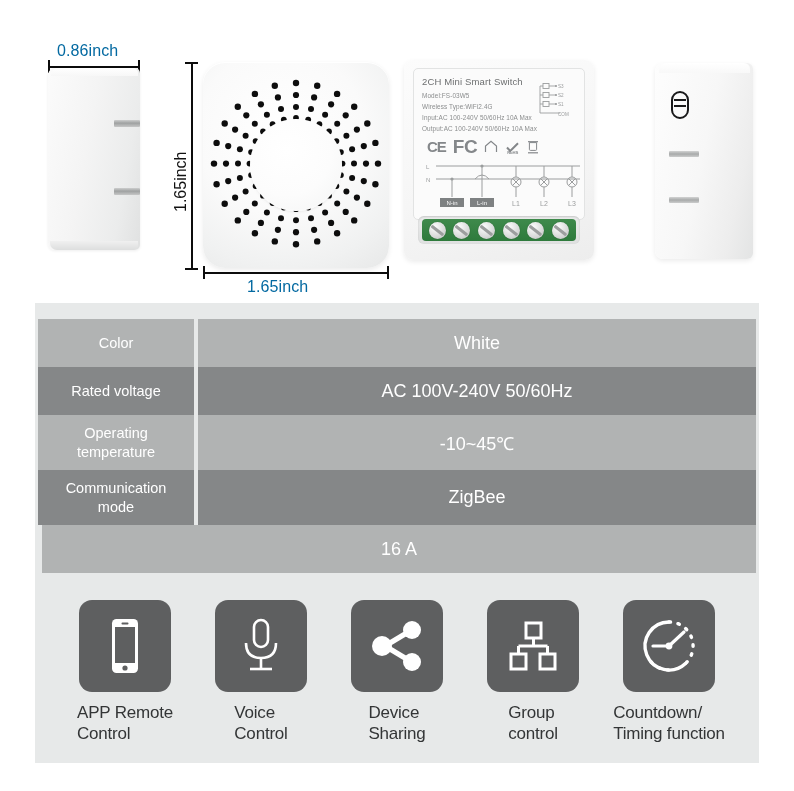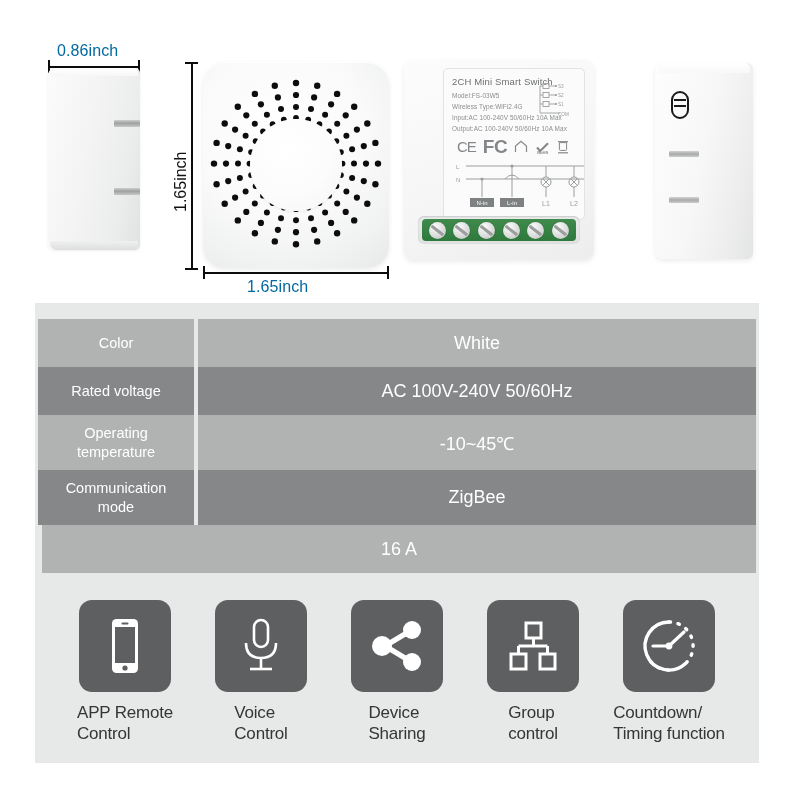--- a/index.html
+++ b/index.html
@@ -124,21 +124,20 @@
     box-shadow: 0 2px 5px rgba(0,0,0,0.08);
   }
   .label-plate {
     position: absolute;
     left: 9px; top: 8px; right: 9px;
     height: 152px;
     background: #fbfbfb;
     border: 1px solid #e2e3e3;
     border-radius: 5px;
     overflow: hidden;
-    margin-left: 30px;
   }
   .lbl-title {
     position:absolute; left:8px; top:7px;
     font-size: 9.5px; color: #6d6f70; letter-spacing: 0.15px;
     white-space: nowrap;
   }
   .lbl-line {
     position:absolute; left:8px;
     font-size: 6.4px; color: #8b8d8e; letter-spacing: 0.1px;
     white-space: nowrap;
@@ -146,21 +145,21 @@
   .lbl-line.l1 { top: 23px; }
   .lbl-line.l2 { top: 34px; }
   .lbl-line.l3 { top: 45px; }
   .lbl-line.l4 { top: 56px; }
 
   .cert-row {
     position:absolute; left: 13px; top: 68px;
     display:flex; align-items:center; gap: 7px;
     color:#84878a;
   }
-  .cert-ce { font-size: 15px; font-weight: 400; letter-spacing:-1px; line-height:1; }
+  .cert-ce { font-size: 15px; font-weight: 700; letter-spacing:-1px; line-height:1; }
   .cert-fc { font-size: 19px; font-weight: 700; letter-spacing:-0.5px; line-height:1; }
   .cert-rohs { position: relative; width: 15px; height: 15px; }
   .rohs-txt {
     position:absolute; left:0; bottom:-1px; width:100%;
     text-align:center; font-size: 4.2px; font-weight:700; color:#84878a; letter-spacing:-0.1px;
   }
 
   
   .mini-sch { position:absolute; right: 6px; top: 12px; width: 44px; height: 38px; }
 

